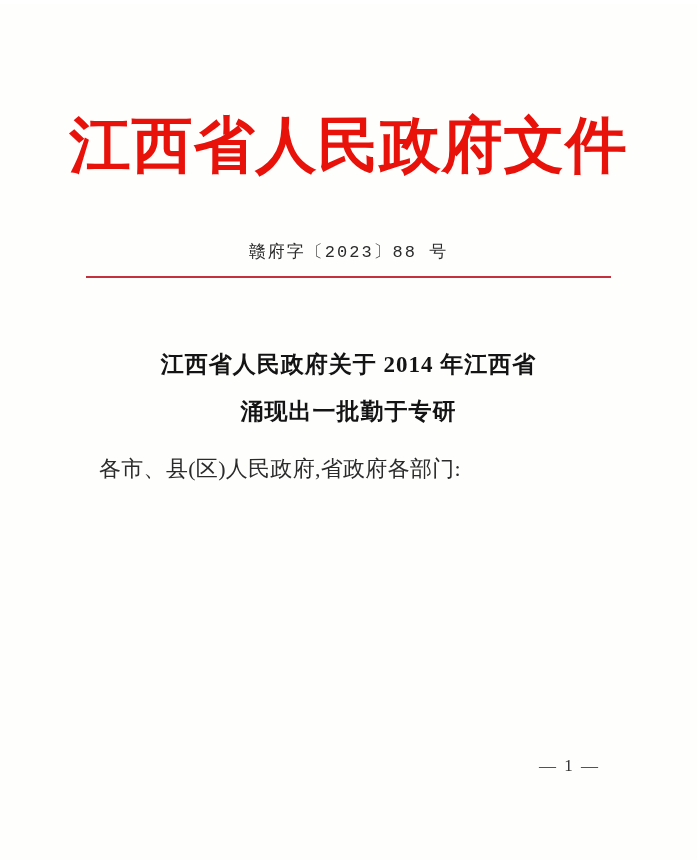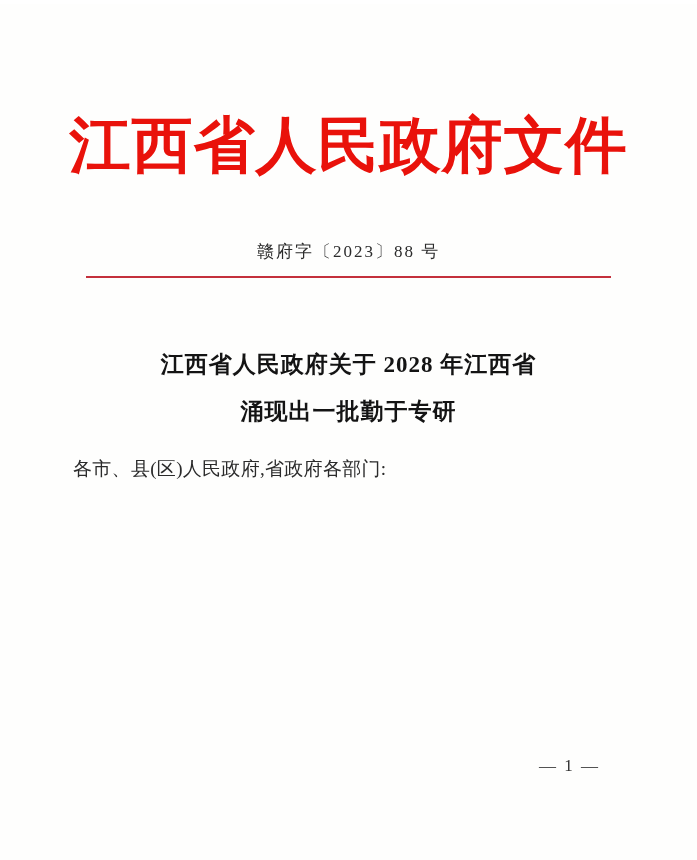--- a/index.html
+++ b/index.html
@@ -32,20 +32,21 @@
   }
   .doc-number {
     position: absolute;
     top: 236px;
     left: 0;
     right: 0;
     text-align: center;
     font-size: 17px;
     letter-spacing: 2px;
     color: var(--text, #2b2b2b);
+    font-family: Liberation Mono, monospace;
   }
   .divider {
     position: absolute;
     top: 272px;
     left: 86px;
     width: 525px;
     height: 2px;
     background: var(--divider-red, #c4303c);
   }
   .doc-title {
@@ -60,23 +61,23 @@
     line-height: 47px;
     letter-spacing: 1px;
     color: #141414;
   }
   .title-line {
     display: block;
   }
   .body-text {
     position: absolute;
     top: 446px;
-    left: 73px;
+    left: 99px;
     width: 524px;
-    font-size: 19px;
+    font-size: 22px;
     line-height: 37.5px;
     letter-spacing: 0.3px;
     color: var(--text, #2b2b2b);
     text-align: justify;
     text-justify: inter-ideograph;
   }
   .salutation {
     margin: 0;
   }
   .paragraph {
@@ -98,21 +99,21 @@
 
 <div class="page">
 
   <h1 class="masthead">江西省人民政府文件</h1>
 
   <div class="doc-number">赣府字〔2023〕88 号</div>
 
   <div class="divider"></div>
 
   <h2 class="doc-title">
-    <span class="title-line">江西省人民政府关于 2028 年江西省</span>
+    <span class="title-line">江西省人民政府关于 2014 年江西省</span>
     <span class="title-line">涌现出一批勤于专研</span>
   </h2>
 
   <div class="body-text">
     <p class="salutation">各市、县(区)人民政府,省政府各部门:</p>
   </div>
 
   <div class="page-number">— 1 —</div>
 
 </div>

